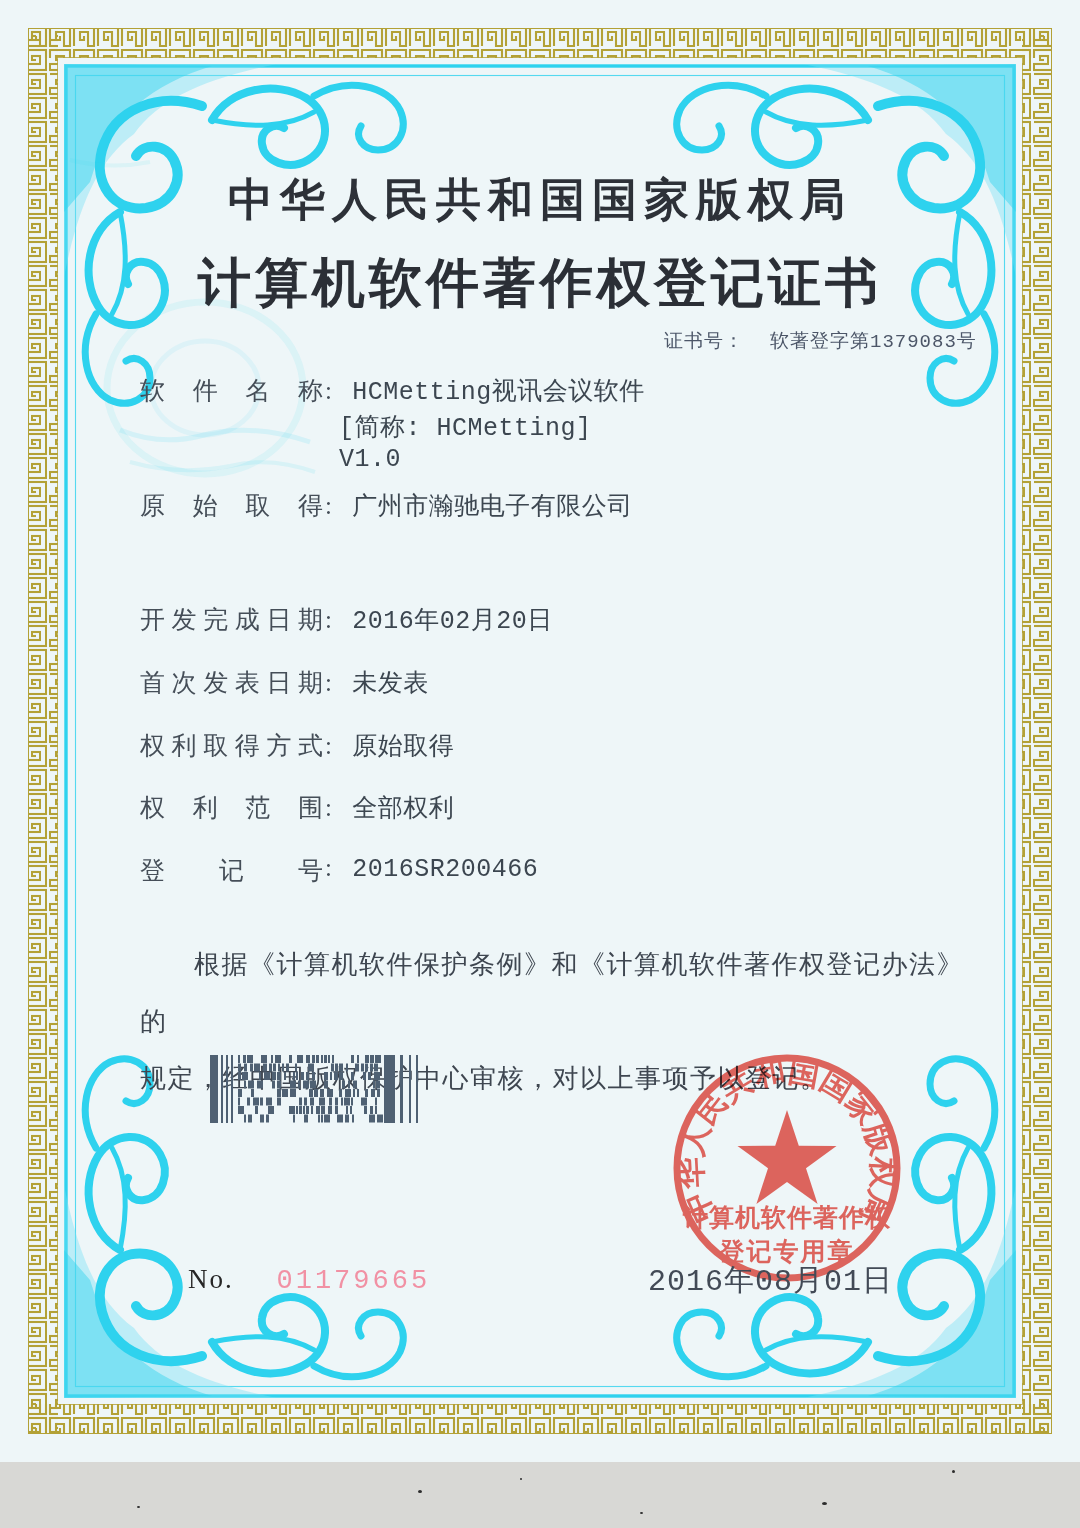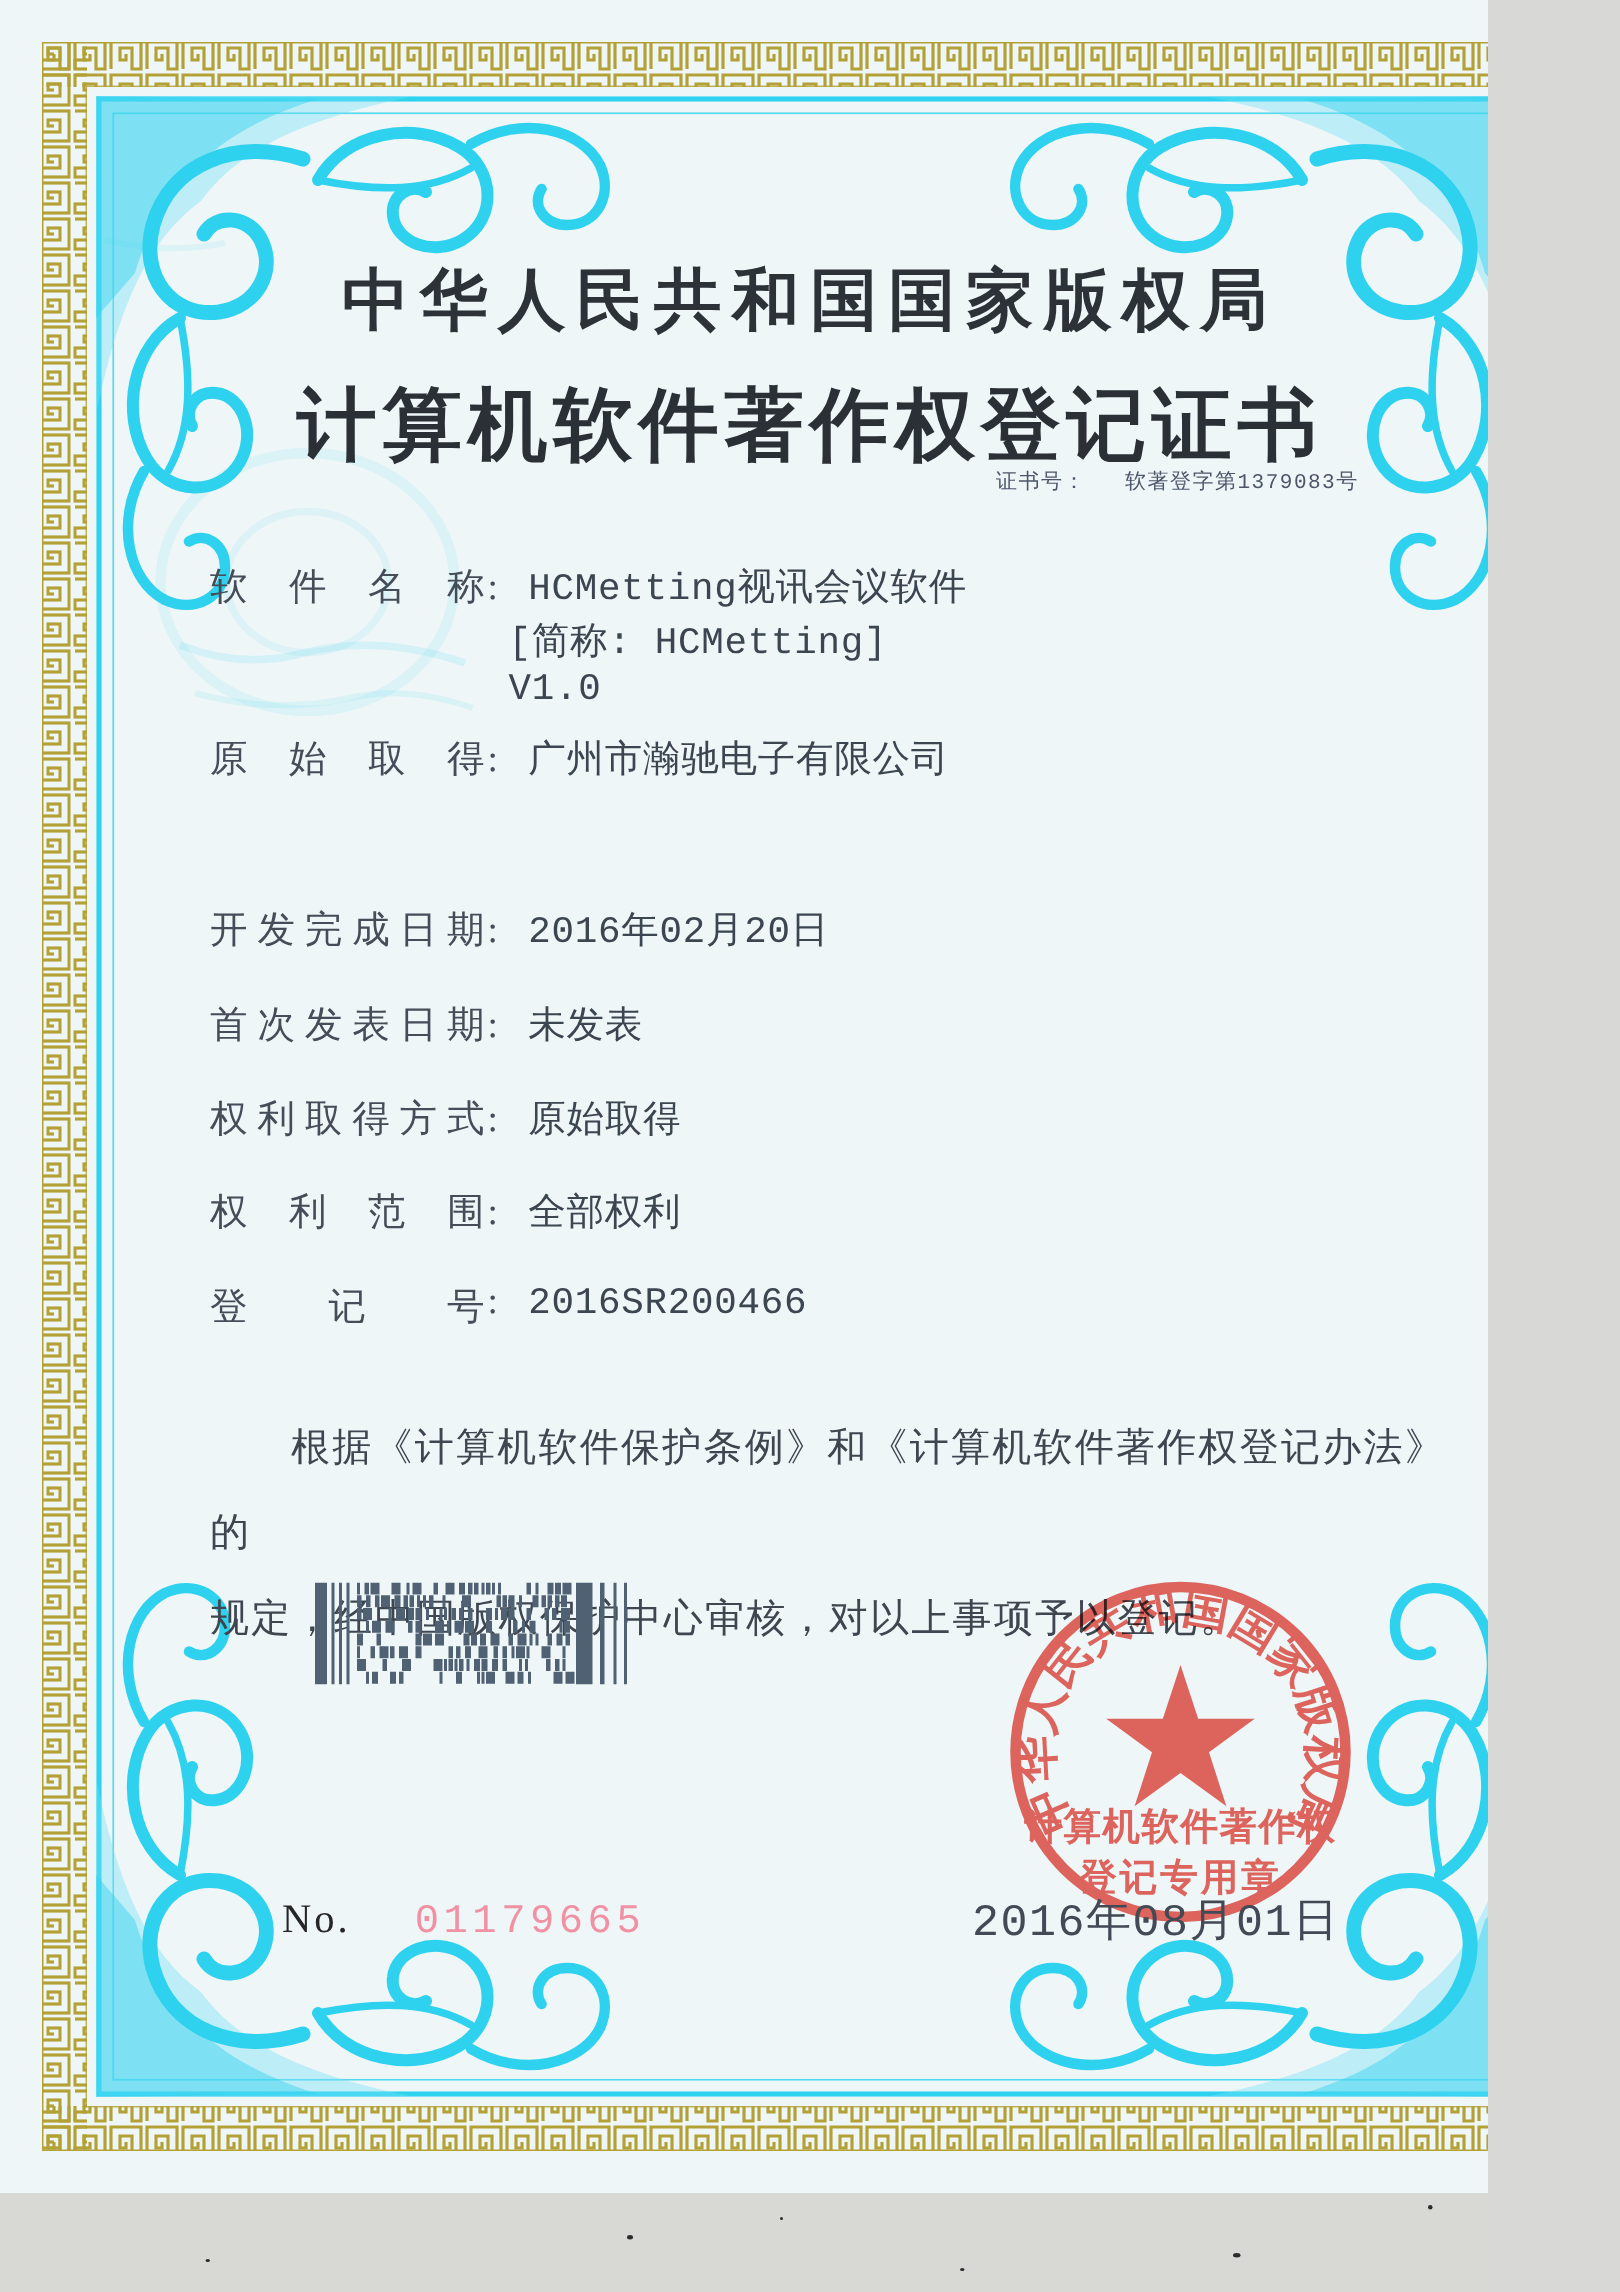--- a/index.html
+++ b/index.html
@@ -1,27 +1,27 @@
 <!DOCTYPE html>
 <html><head>
 <meta charset="utf-8">
 <style>
   * { margin:0; padding:0; box-sizing:border-box; }
   html,body { width:1080px; height:1528px; }
   body { font-family:"Liberation Serif","DejaVu Serif",serif; background:#d8d8d6; position:relative; }
-  .scan { position:relative; width:992px; height:1528px; overflow:hidden; background:#4c1d95; }
+  .scan { position:relative; width:1080px; height:1528px; overflow:hidden; background:#4c1d95; }
   .page { position:absolute; left:0; top:0; width:1080px; height:1462px; background:#eef6f8; }
   .frame-svg { position:absolute; left:0; top:0; width:1080px; height:1462px; }
   .abs { position:absolute; }
 
   .authority { left:0; top:170px; width:1080px; text-align:center;
     font-size:45px; font-weight:bold; letter-spacing:7px; color:#2d3138; }
   .cert-title { left:0; top:248px; width:1080px; text-align:center;
     font-size:53px; font-weight:bold; letter-spacing:4px; color:#2b2f36; }
-  .certno { left:664px; top:312px; font-size:14px; color:#4c5668; letter-spacing:1px; }
+  .certno { left:664px; top:328px; font-size:19px; color:#4c5668; letter-spacing:1px; }
   .certno .val { margin-left:26px; font-family:"Liberation Mono","DejaVu Sans Mono",monospace; }
 
   .frow { position:absolute; left:140px; font-size:25px; color:#3f4751; white-space:nowrap; }
   .flabel { display:inline-block; width:183px; text-align:justify; text-align-last:justify;
     text-justify:inter-character; color:#454e58; vertical-align:top; }
   .fcolon { margin-left:2px; color:#454e58; }
   .fval { margin-left:14px; font-family:"Liberation Mono","DejaVu Sans Mono",monospace; letter-spacing:0.5px; color:#3c4650;margin-top:14px; }
   .fextra { position:absolute; left:339px; font-size:25px; color:#3c4650;
     font-family:"Liberation Mono","DejaVu Sans Mono",monospace; letter-spacing:0.5px; white-space:nowrap; }
 

